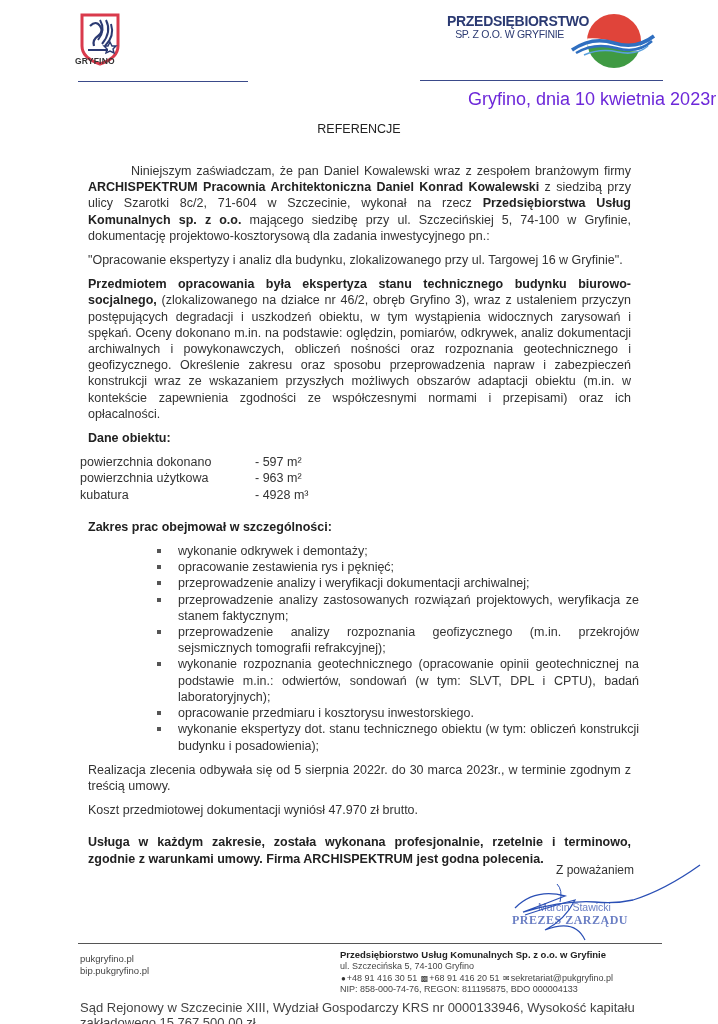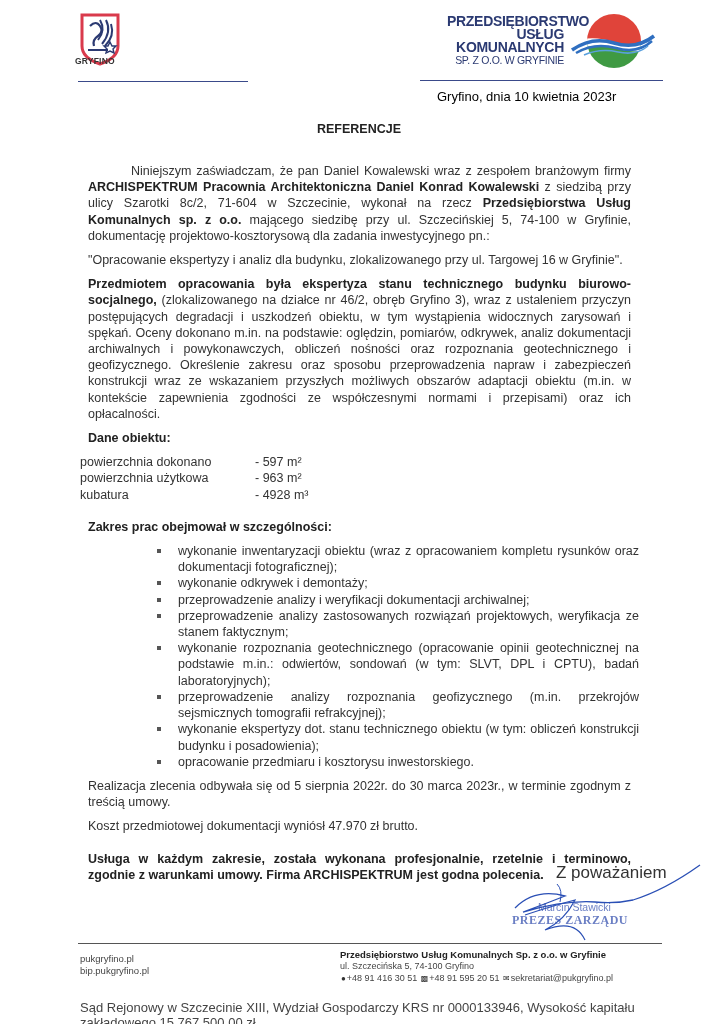--- a/index.html
+++ b/index.html
@@ -8,39 +8,39 @@
   .abs { position: absolute; }
   
   .gryfino-logo { left: 76px; top: 12px; width: 48px; height: 62px; }
   .gryfino-text { left: 75px; top: 56px; font-size: 8.5px; font-weight: bold; color: #333; letter-spacing: 0.2px; }
   .header-line-left { left: 78px; top: 81px; width: 170px; height: 1px; background: #3a4a8a; }
   .puk-name { left: 447px; top: 15px; text-align: right; width: 117px; line-height: 13px; }
   .puk-name .l1, .puk-name .l2 { font-size: 14px; font-weight: bold; color: #2b3a72; letter-spacing: -0.3px; }
   .puk-name .l3 { font-size: 10.5px; color: #2b3a72; letter-spacing: -0.3px; }
   .puk-logo { left: 570px; top: 10px; width: 86px; height: 62px; }
   .header-line-right { left: 420px; top: 80px; width: 243px; height: 1px; background: #3a4a8a; }
-  .date-line { left: 437px; top: 89px; font-size: 13px; color: #000000; }
-  .title { left: 0; width: 718px; top: 122px; text-align: center; font-size: 12.5px; font-weight: bold; color: #222; }
+  .date-line { left: 468px; top: 89px; font-size: 18px; color: #6d28d9; }
+  .title { left: 0; width: 718px; top: 122px; text-align: center; font-size: 12.5px; font-weight: normal; color: #222; }
 
   
   .body-text { left: 80px; top: 155px; width: 559px; font-size: 12.5px; line-height: 16.2px; color: #333; text-align: justify; }
   .body-text p { margin: 8px; }
   .indent { text-indent: 43px; }
   b { color: #222; }
   .dane-table { margin: 0; border-collapse: collapse; }
   .dane-table td { padding: 0; font-size: 12.5px; line-height: 16.2px; }
   .dane-label { width: 175px; }
   .section-head { margin-top: 16px !important; font-weight: bold; color: #222; }
   ul.scope { margin: 0; padding: 0 0 0 84px; list-style: none; }
   ul.scope li { position: relative; padding-left: 14px; }
   ul.scope li::before { content: ""; position: absolute; left: -7px; top: 6px; width: 4px; height: 4px; background: #555; }
   .closing { margin-top: 16px !important; font-weight: bold; color: #222; }
 
   
-  .regards { left: 556px; top: 863px; font-size: 17px; color: #333; }
+  .regards { left: 556px; top: 863px; font-size: 12px; color: #333; }
   .stamp1 { left: 512px; top: 880px; font-family: "Liberation Serif", serif; font-weight: bold; font-size: 12px; color: #6b7fc4; letter-spacing: 0.5px; margin-top: 33px; }
   .stamp2 { left: 538px; top: 901px; font-size: 10.5px; color: #6b7fc4; }
   .signature { left: 505px; top: 860px; width: 200px; height: 85px; }
   .footer-line { left: 78px; top: 943px; width: 584px; height: 1px; background: #555; }
 
   
   .footer-left { left: 80px; top: 953px; font-size: 9.5px; line-height: 12px; color: #444; }
   .footer-right { left: 340px; top: 949px; width: 323px; text-align: left; font-size: 9px; line-height: 11.8px; color: #444; }
   .footer-right .company { font-weight: bold; font-size: 9.5px; color: #222; }
   .footer-court { left: 80px; top: 1000px; font-size: 13px; color: #444; width: 583px; }
@@ -54,21 +54,20 @@
   <path d="M14 14 q6 -6 10 0 q4 6 -2 10 q-6 4 -4 10" fill="none" stroke="#2b3a72" stroke-width="2.2"></path>
   <path d="M24 8 q6 10 -2 20 M30 8 q6 12 -4 24 M35 12 q4 12 -6 22" fill="none" stroke="#2b3a72" stroke-width="2"></path>
   <path d="M12 38 h20" stroke="#2b3a72" stroke-width="2"></path>
   <polygon points="34,30 36,34 40,34 37,37 38,41 34,39 30,41 31,37 28,34 32,34" fill="none" stroke="#2b3a72" stroke-width="1.4"></polygon>
 </svg>
 <div class="abs gryfino-text">GRYFINO</div>
 <div class="abs header-line-left"></div>
 
 <div class="abs puk-name">
   <div class="l1">PRZEDSIĘBIORSTWO</div>
-  <div class="l2">USŁUG KOMUNALNYCH</div>
   <div class="l3">SP. Z O.O. W GRYFINIE</div>
 </div>
 <svg class="abs puk-logo" viewBox="0 0 86 62">
   <defs>
       <clipPath id="c">
         <circle cx="44" cy="31" r="27"></circle>
       </clipPath>
     </defs>
   <g clip-path="url(#c)">
     <rect x="0" y="0" width="86" height="34" fill="#e0443a"></rect>
@@ -102,28 +101,28 @@
         </tr>
     <tr>
           <td class="dane-label">kubatura</td>
           <td>- 4928 m³</td>
         </tr>
   </tbody>
     </table>
 
   <p class="section-head">Zakres prac obejmował w szczególności:</p>
   <ul class="scope">
-    <li>wykonanie inwentaryzacji obiektu (wraz z opracowaniem kompletu rysunków oraz dokumentacji fotograficznej);</li>
     <li>wykonanie odkrywek i demontaży;</li>
+    <li>opracowanie zestawienia rys i pęknięć;</li>
     <li>przeprowadzenie analizy i weryfikacji dokumentacji archiwalnej;</li>
     <li>przeprowadzenie analizy zastosowanych rozwiązań projektowych, weryfikacja ze stanem faktycznym;</li>
+    <li>przeprowadzenie analizy rozpoznania geofizycznego (m.in. przekrojów sejsmicznych tomografii refrakcyjnej);</li>
     <li>wykonanie rozpoznania geotechnicznego (opracowanie opinii geotechnicznej na podstawie m.in.: odwiertów, sondowań (w tym: SLVT, DPL i CPTU), badań laboratoryjnych);</li>
-    <li>przeprowadzenie analizy rozpoznania geofizycznego (m.in. przekrojów sejsmicznych tomografii refrakcyjnej);</li>
+    <li>opracowanie przedmiaru i kosztorysu inwestorskiego.</li>
     <li>wykonanie ekspertyzy dot. stanu technicznego obiektu (w tym: obliczeń konstrukcji budynku i posadowienia);</li>
-    <li>opracowanie przedmiaru i kosztorysu inwestorskiego.</li>
   </ul>
   <p>Realizacja zlecenia odbywała się od 5 sierpnia 2022r. do 30 marca 2023r., w terminie zgodnym z treścią umowy.</p>
   <p>Koszt przedmiotowej dokumentacji wyniósł 47.970 zł brutto.</p>
   <p class="closing">Usługa w każdym zakresie, została wykonana profesjonalnie, rzetelnie i terminowo, zgodnie z warunkami umowy. Firma ARCHISPEKTRUM jest godna polecenia.</p>
 </div>
 
 <div class="abs regards">Z poważaniem</div>
 <div class="abs stamp1">PREZES ZARZĄDU</div>
 <div class="abs stamp2">Marcin Stawicki</div>
 <svg class="abs signature" viewBox="0 0 200 85">
@@ -135,17 +134,18 @@
 
 <div class="abs footer-left">
   <div>pukgryfino.pl</div>
   <div>bip.pukgryfino.pl</div>
 </div>
 <div class="abs footer-right">
   <div class="company">Przedsiębiorstwo Usług Komunalnych Sp. z o.o. w Gryfinie</div>
   <div>ul. Szczecińska 5, 74-100 Gryfino</div>
   <div>
     <span class="icon">●</span><span>+48 91 416 30 51</span>
-    <span class="icon">▩</span><span>+48 91 595 20 51</span>
+    <span class="icon">▩</span><span>+68 91 416 20 51</span>
     <span class="icon">✉</span><span>sekretariat@pukgryfino.pl</span>
   </div>
+  <div>NIP: 858-000-74-76, REGON: 811195875, BDO 000004133</div>
 </div>
 <div class="abs footer-court">Sąd Rejonowy w Szczecinie XIII, Wydział Gospodarczy KRS nr 0000133946, Wysokość kapitału zakładowego 15 767 500,00 zł</div>
 
 </body></html>

